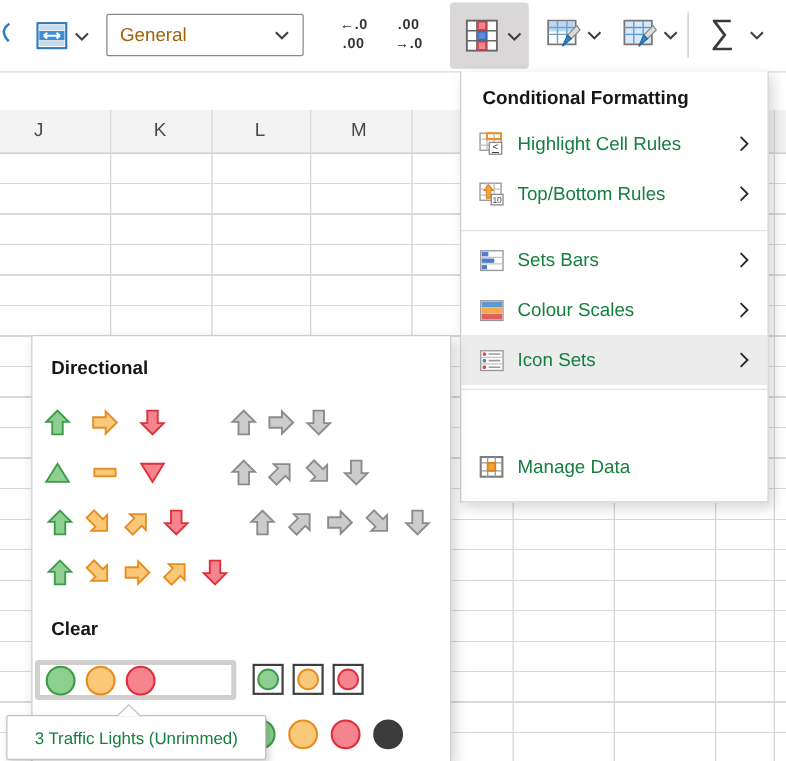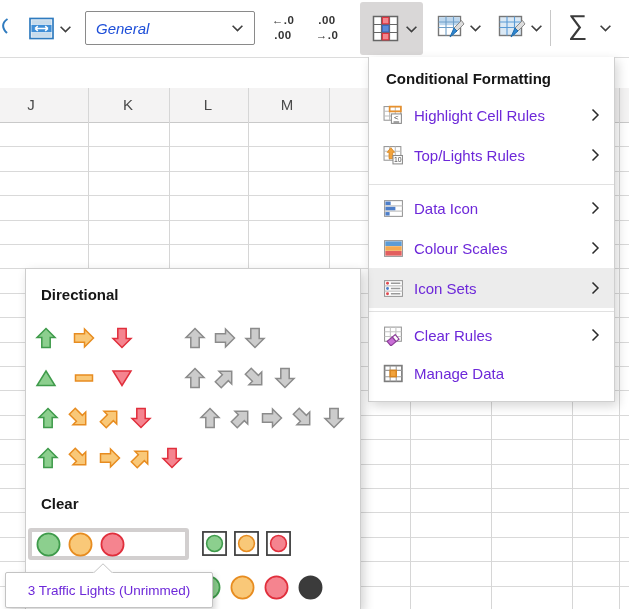--- a/index.html
+++ b/index.html
@@ -12,41 +12,41 @@
   .colletter{position:absolute;top:8px;transform:translateX(-50%);
              font-size:15px;color:#4a4a4a;}
   .cells{position:absolute;left:0;top:123px;width:629px;height:486px;
          background:repeating-linear-gradient(180deg,transparent 0 23.4px,#d9d9d9 23.4px,#d9d9d9 24.4px);}
   .vline{position:absolute;top:88px;bottom:0;width:1px;background:#d6d6d6;}
 
   
   .toolbar{position:absolute;left:0;top:0;width:629px;height:57px;background:#fff;
            border-bottom:1px solid #dcdcdc;z-index:5;}
   .tb-abs{position:absolute;}
-  .combo{position:absolute;left:85px;top:11px;width:170px;height:34px;box-sizing:border-box;
+  .combo{position:absolute;left:85px;top:11px;width:158px;height:34px;box-sizing:border-box;
          border:1px solid #8a8a8a;border-radius:2px;background:#fff;display:flex;
-         align-items:center;padding:0 10px;font-size:15px;color:#1d4ed8;font-style:italic;}
+         align-items:center;padding:0 10px;font-size:15px;color:#a16207;}
   .combo .cval{flex:1;}
   .decbtn{position:absolute;top:13px;width:44px;font-size:11.5px;line-height:15px;
           text-align:center;color:#333;font-weight:bold;letter-spacing:.5px;}
   .cfbtn{position:absolute;left:360px;top:2px;width:63px;height:53px;background:#d9d7d7;
          border-radius:3px;}
   .divider{position:absolute;left:550px;top:10px;width:1px;height:36px;background:#c8c8c8;}
   .sigma{position:absolute;left:568px;top:10px;font-size:27px;color:#3a3a3a;}
 
   
   .cfmenu{position:absolute;left:368px;top:57px;width:247px;height:345px;background:#fff;
           border:1px solid #cfcfcf;border-top:none;box-sizing:border-box;
           box-shadow:3px 4px 10px rgba(0,0,0,.16);z-index:10;}
   .cfmenu-title{position:absolute;left:17px;top:13px;font-size:15px;font-weight:bold;color:#161616;text-align:center;}
   .mi{position:absolute;left:0;width:100%;height:40px;display:flex;align-items:center;
       padding:0 14px;box-sizing:border-box;}
   .mi.hl{background:#ececec;}
   .mi-icon{width:22px;height:20px;margin-right:9px;flex:none;display:flex;align-items:center;}
-  .mi-label{flex:1;font-size:15px;color:#6d28d9;white-space:nowrap;}
+  .mi-label{flex:1;font-size:15px;color:#15803d;white-space:nowrap;}
   .msep{position:absolute;left:0;width:100%;height:1px;background:#e1e1e1;}
 
   
   .panel{position:absolute;left:25px;top:268px;width:336px;height:341px;background:#fff;
          border:1px solid #cdcdcd;border-bottom:none;box-sizing:border-box;
          box-shadow:3px 4px 10px rgba(0,0,0,.18);z-index:20;}
   .sec-title{position:absolute;left:15px;font-size:15px;font-weight:bold;color:#161616;}
   .grp{position:absolute;display:flex;align-items:center;}
   .ar{width:24px;height:24px;flex:none;}
   .shp{width:27px;height:27px;flex:none;}
@@ -56,21 +56,21 @@
   .c-red{--f:#f5848f;--s:#e02f3c;} .c-gray{--f:#cccccc;--s:#8b8b8b;}
   .c-black{--f:#3b3b3b;--s:#3b3b3b;}
   .selbox{position:absolute;left:2px;top:259px;width:161px;height:32px;box-sizing:border-box;
           border:4px solid #d2cfcf;border-radius:3px;background:#fff;display:flex;
           align-items:center;padding-left:3px;gap:5px;}
 
   
   .tooltip{position:absolute;left:5px;top:572px;width:208px;height:36px;box-sizing:border-box;
            background:#fff;border:1px solid #c3c3c3;border-radius:2px;z-index:40;
            box-shadow:2px 3px 6px rgba(0,0,0,.18);display:flex;align-items:center;
-           justify-content:center;font-size:13.5px;color:#6d28d9;white-space:nowrap;}
+           justify-content:center;font-size:13.5px;color:#15803d;white-space:nowrap;}
   .caret{position:absolute;left:93px;top:563px;z-index:41;}
 </style>
 </head>
 <body>
 
 <svg width="0" height="0" style="position:absolute">
   <defs>
     <symbol id="sym-arrow" viewBox="0 0 24 24">
       <path style="fill:var(--f);stroke:var(--s)" stroke-width="1.5" stroke-linejoin="miter" d="M12 2.5 L21 11.5 L16.2 11.5 L16.2 21.5 L7.8 21.5 L7.8 11.5 L3 11.5 Z"></path>
     </symbol>
@@ -224,39 +224,39 @@
     <div class="mi" style="top:78px">
       <span class="mi-icon">
         <svg width="21" height="21" viewBox="0 0 20 20">
           <rect x="1" y="1.5" width="16" height="13" fill="#fff" stroke="#969696"></rect>
           <path d="M1 6 H17 M1 10.5 H17 M6.3 1.5 V14.5 M11.7 1.5 V14.5" stroke="#bdbdbd"></path>
           <path d="M7.5 2.5 L11 7 H9.2 V13 H5.8 V7 H4 Z" fill="#f2a33c" stroke="#d9851e" stroke-width="0.8"></path>
           <rect x="9.5" y="10" width="9" height="8" fill="#fff" stroke="#8a8a8a"></rect>
           <text x="14" y="16.4" font-size="6.5" fill="#444" text-anchor="middle">10</text>
         </svg>
       </span>
-      <span class="mi-label">Top/Lights Rules</span>
+      <span class="mi-label">Top/Bottom Rules</span>
       <svg width="9" height="14" viewBox="0 0 9 14">
           <use href="#sym-chev-right"></use>
         </svg>
     </div>
 
     <div class="msep" style="top:127px"></div>
 
     <div class="mi" style="top:131px">
       <span class="mi-icon">
         <svg width="21" height="21" viewBox="0 0 20 20">
           <rect x="1.5" y="2.5" width="17" height="15" fill="#fff" stroke="#969696"></rect>
           <path d="M1.5 7.5 H18.5 M1.5 12.5 H18.5" stroke="#c4c4c4"></path>
           <rect x="2.3" y="3.4" width="5" height="3.3" fill="#4d7ec9"></rect>
           <rect x="2.3" y="8.4" width="9.5" height="3.3" fill="#4d7ec9"></rect>
           <rect x="2.3" y="13.4" width="4" height="3.3" fill="#4d7ec9"></rect>
         </svg>
       </span>
-      <span class="mi-label">Data Icon</span>
+      <span class="mi-label">Sets Bars</span>
       <svg width="9" height="14" viewBox="0 0 9 14">
           <use href="#sym-chev-right"></use>
         </svg>
     </div>
 
     <div class="mi" style="top:171px">
       <span class="mi-icon">
         <svg width="21" height="21" viewBox="0 0 20 20">
           <rect x="1.5" y="2.5" width="17" height="15" fill="#fff" stroke="#969696"></rect>
           <rect x="2.2" y="3.2" width="15.6" height="4.4" fill="#5b9bd5"></rect>
@@ -282,36 +282,20 @@
         </svg>
       </span>
       <span class="mi-label">Icon Sets</span>
       <svg width="9" height="14" viewBox="0 0 9 14">
           <use href="#sym-chev-right"></use>
         </svg>
     </div>
 
     <div class="msep" style="top:254px"></div>
 
-    <div class="mi" style="top:258px">
-      <span class="mi-icon">
-        <svg width="21" height="21" viewBox="0 0 20 20">
-          <rect x="1.5" y="2" width="16" height="13.5" fill="#fff" stroke="#969696"></rect>
-          <path d="M1.5 6.5 H17.5 M1.5 11 H17.5 M7 2 V15.5 M12.3 2 V15.5" stroke="#c4c4c4"></path>
-          <g transform="rotate(-40 9.5 14.5)">
-            <rect x="4.5" y="11.8" width="6.5" height="5.6" fill="#c96fd6" stroke="#8c3d99" stroke-width="1.1"></rect>
-            <rect x="11" y="11.8" width="3.6" height="5.6" fill="#fff" stroke="#8c3d99" stroke-width="1.1"></rect>
-          </g>
-        </svg>
-      </span>
-      <span class="mi-label">Clear Rules</span>
-      <svg width="9" height="14" viewBox="0 0 9 14">
-          <use href="#sym-chev-right"></use>
-        </svg>
-    </div>
 
     <div class="mi" style="top:296px">
       <span class="mi-icon">
         <svg width="21" height="21" viewBox="0 0 20 20">
           <rect x="1.5" y="2.5" width="16.5" height="15" fill="#fff" stroke="#7d7d7d" stroke-width="1.6"></rect>
           <path d="M1.5 7 H18 M1.5 13 H18 M6.8 2.5 V17.5 M12.6 2.5 V17.5" stroke="#9a9a9a"></path>
           <rect x="6.8" y="7" width="5.8" height="6" fill="#f2a33c" stroke="#d9851e" stroke-width="1.4"></rect>
         </svg>
       </span>
       <span class="mi-label">Manage Data</span>

